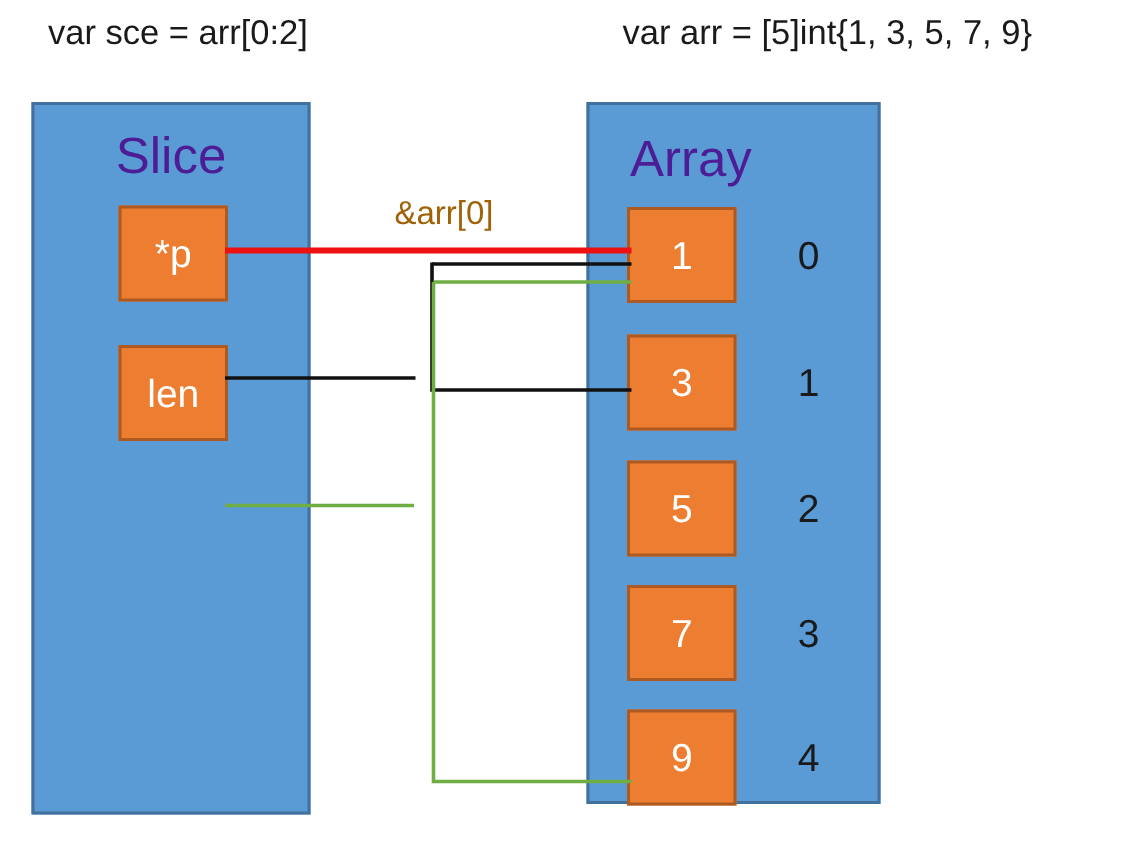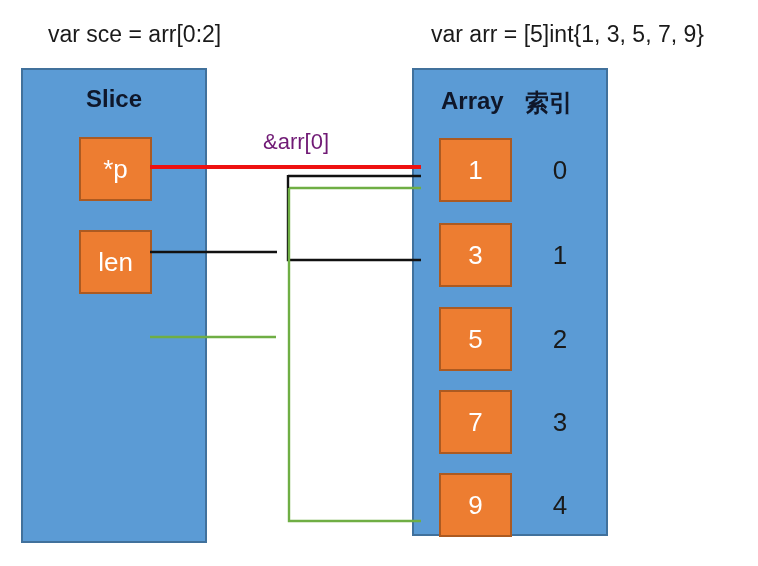--- a/index.html
+++ b/index.html
@@ -1,32 +1,32 @@
 <!DOCTYPE html>
 <html style="--panel-fill: #5B9BD5; --panel-border: #41719C; --box-fill: #ED7D31; --box-border: #AC5A21; --arrow-red: #EE1111; --arrow-black: #111111; --arrow-green: #6FAE44;"><head>
 <meta charset="utf-8">
 <style>
   html,body { margin:0; padding:0; background:#fff; }
   .canvas {
     position:relative; width:758px; height:566px; background:#ffffff;
     font-family:"Liberation Sans","DejaVu Sans",sans-serif; overflow:hidden;
   }
-  .decl { position:absolute; top:21px; font-size:23px; color:#1a1a1a; white-space:pre;margin-left:16px; }
+  .decl { position:absolute; top:8px; font-size:23px; color:#1a1a1a; white-space:pre; }
   .decl-left  { left:32px; }
   .decl-right { left:415px; }
-  .ptr-label { position:absolute; left:263px; top:129px; font-size:22px; color:#701a75; }
+  .ptr-label { position:absolute; left:263px; top:129px; font-size:22px; color:#a16207; }
 
   .panel {
     position:absolute; box-sizing:border-box;
     background:var(--panel-fill); border:2px solid var(--panel-border);
   }
   .slice-panel { left:21px; top:68px; width:186px; height:475px; }
-  .array-panel { left:412px; top:68px; width:196px; height:468px; }
+  .array-panel { left:391px; top:68px; width:196px; height:468px; }
 
-  .panel-title { position:absolute; font-size:24px; color:#0f172a;font-weight:bold; }
+  .panel-title { position:absolute; font-size:34px; color:#4c1d95; }
   .slice-title { left:0; right:0; top:15px; text-align:center; }
   .array-title { left:27px; top:17px; }
   .index-title { left:111px; top:17px; }
 
   .obox {
     position:absolute; width:73px; height:64px; box-sizing:border-box;
     background:var(--box-fill); border:2px solid var(--box-border);
     color:#ffffff; font-size:26px;
     display:flex; align-items:center; justify-content:center;
   }
@@ -61,21 +61,20 @@
   <div class="ptr-label">&amp;arr[0]</div>
 
   <div class="panel slice-panel">
     <div class="panel-title slice-title">Slice</div>
     <div class="obox f0">*p</div>
     <div class="obox f1">len</div>
   </div>
 
   <div class="panel array-panel">
     <div class="panel-title array-title">Array</div>
-    <div class="panel-title index-title">索引</div>
 
     <div class="obox e0">1</div>
     <div class="obox e1">3</div>
     <div class="obox e2">5</div>
     <div class="obox e3">7</div>
     <div class="obox e4">9</div>
 
     <div class="idx e0">0</div>
     <div class="idx e1">1</div>
     <div class="idx e2">2</div>

